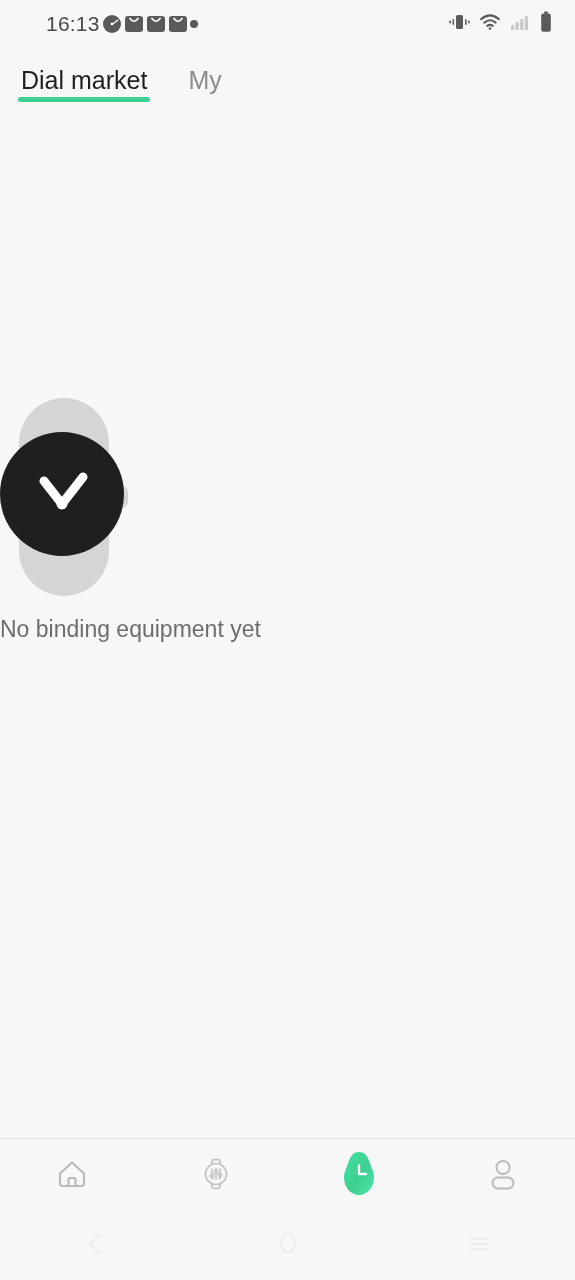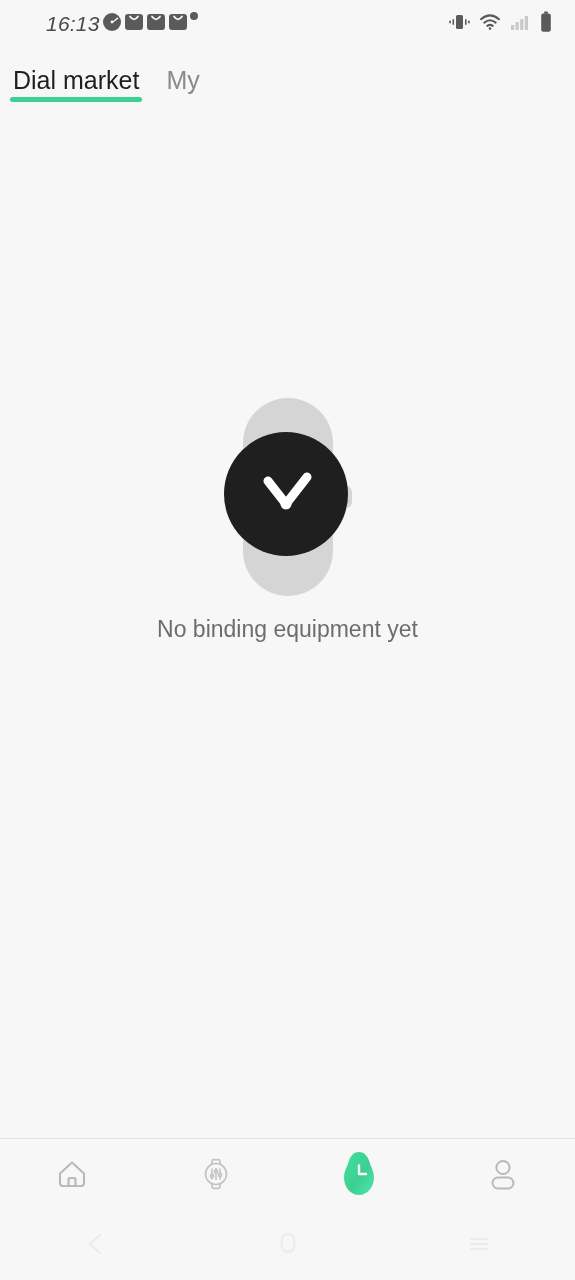--- a/index.html
+++ b/index.html
@@ -16,40 +16,41 @@
     display:flex; flex-direction:column;
   }
 
   
   .status-bar {
     height:48px;
     display:flex; align-items:center;
     padding:0 22px 0 46px;
     flex:0 0 auto;
   }
-  .status-left { display:flex; gap:2px;font-style:italic; }
+  .status-left { display:flex; align-items:center; gap:2px; }
   .status-time {
     font-size:21px; color:#4a4a4a; letter-spacing:.2px;
     font-family:"Liberation Sans", sans-serif;
   }
   .status-right { margin-left:auto; display:flex; align-items:center; gap:9px; }
 
   .sb-icon { display:block; }
 
   .gauge-icon { width:20px; height:20px; }
   .mail-icon  { width:20px; height:20px; }
   .dot-icon   { width:8px;  height:8px; border-radius:50%; background:#5a5a5a; }
 
   
   .tab-bar {
     display:flex; align-items:flex-end;
     padding:16px 0 0 10px;
-    gap:21px;
+    gap:35px;
     flex:0 0 auto;
     height:54px;
+    margin-left:8px;
   }
   .tab {
     position:relative;
     padding:0 3px 9px 3px;
     font-size:25px;
     color:#8a8a8a;
     white-space:nowrap;
     cursor:pointer;
     line-height:1;
   }
@@ -62,21 +63,20 @@
     border-radius:3px;
     background:#3ecf92;
   }
 
   
   .content {
     flex:1 1 auto;
     position:relative;
     display:flex;
     flex-direction:column;
-    align-items:center;
     justify-content:flex-start;
     padding-top:296px;
   }
   .watch-illustration {
     position:relative;
     width:128px; height:198px;
   }
   .watch-band {
     position:absolute;
     left:19px; top:0;

